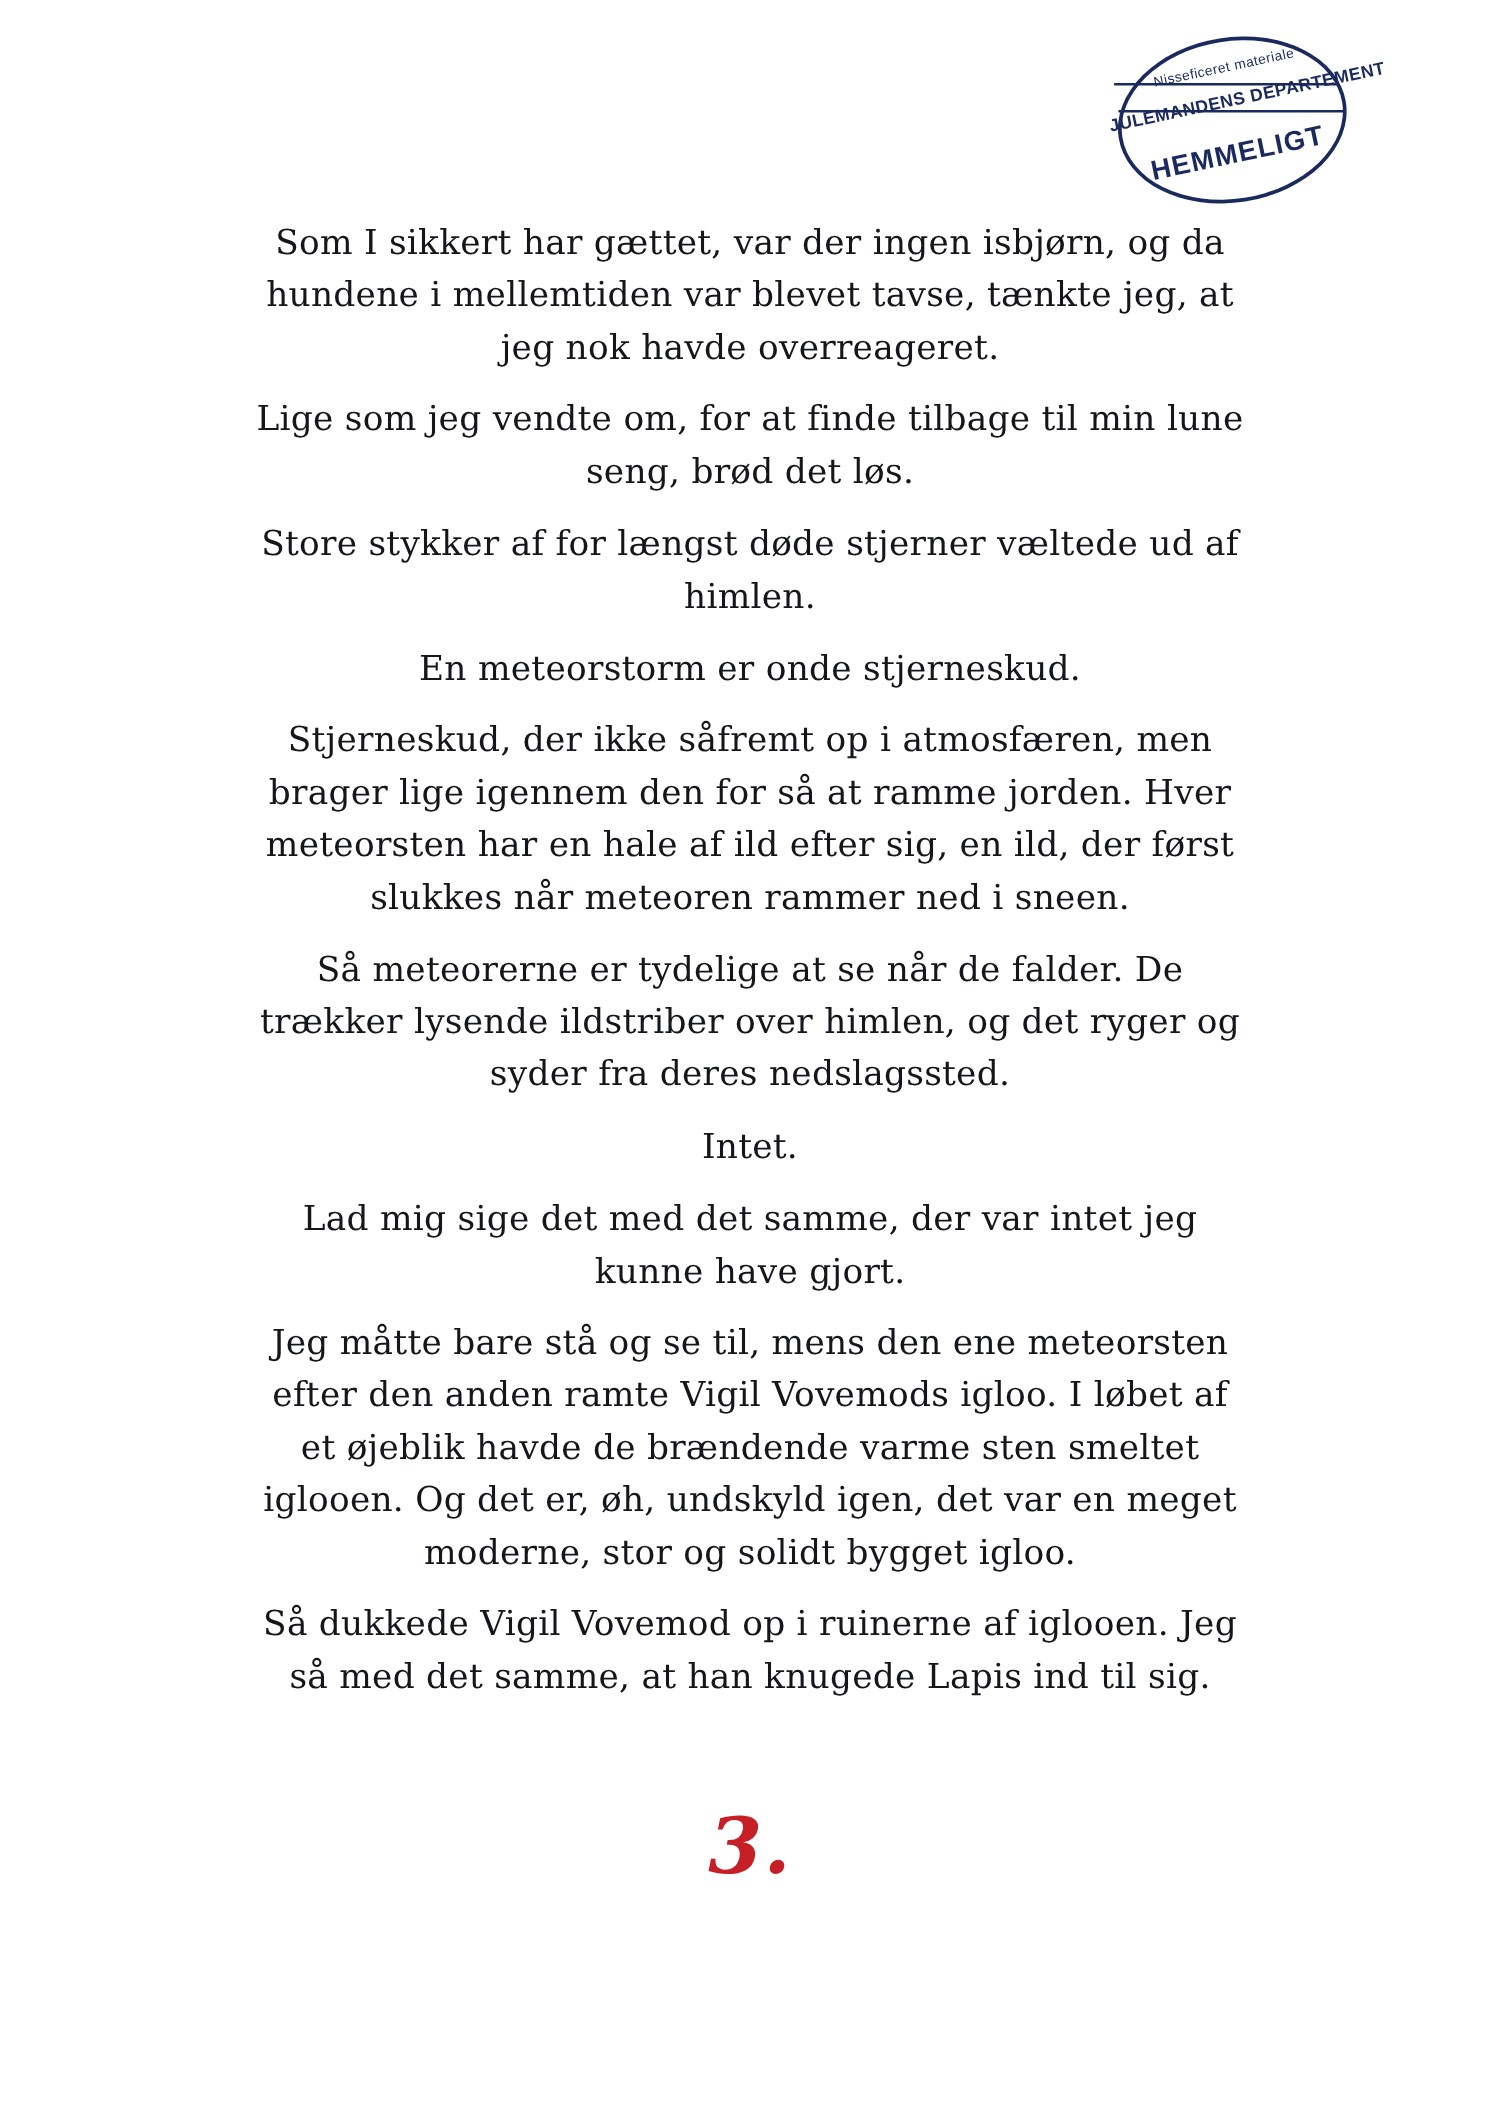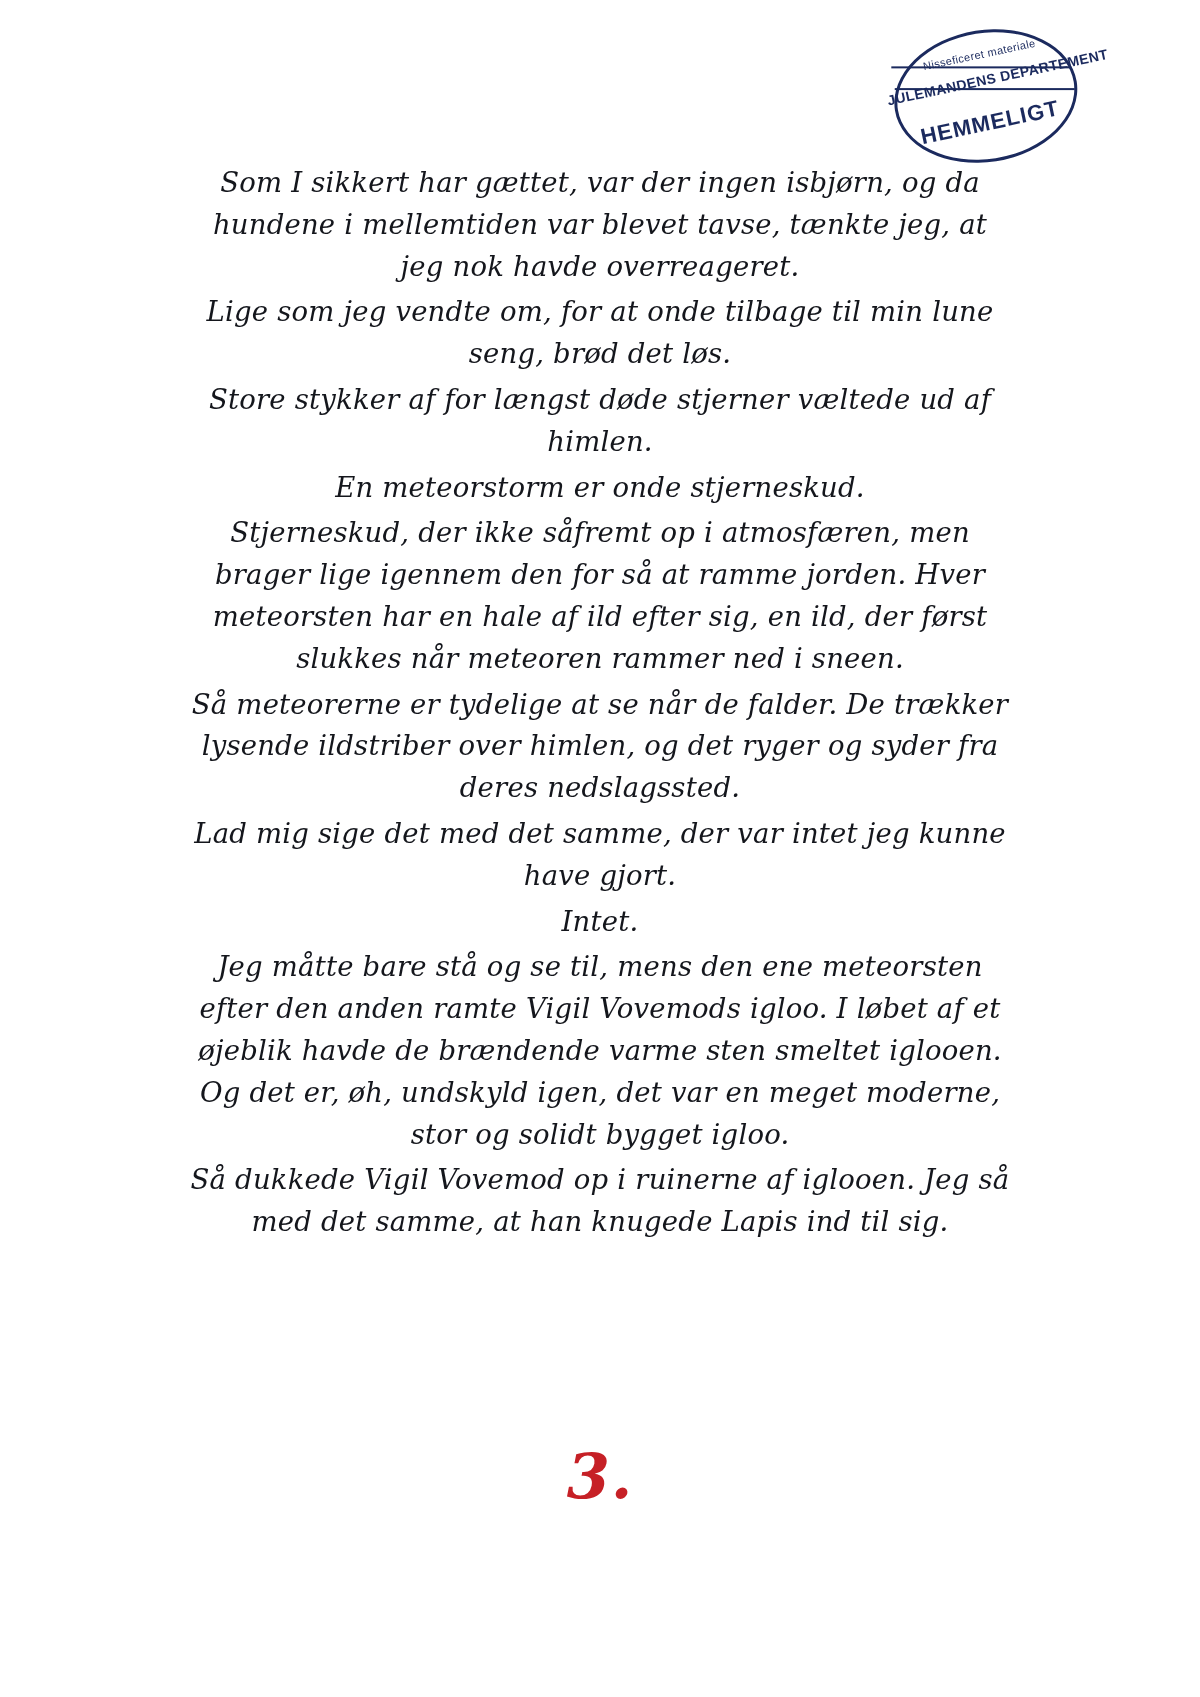--- a/index.html
+++ b/index.html
@@ -75,24 +75,23 @@
   }
 
   
   .content {
     position: absolute;
     left: 186px;
     top: 158px;
     width: 828px;
   }
   .para {
-    margin: 4px;
+    margin: 16px;
     text-align: center;
     font-family: "DejaVu Serif", serif;
-    font-style: italic;
     font-size: 27.5px;
     line-height: 1.52;
     color: #14161c;
     letter-spacing: 0.2px;
   }
 
   
   .page-number {
     position: absolute;
     left: 0;
@@ -116,26 +115,26 @@
     <div class="stamp-ellipse"></div>
     <div class="stamp-line l1"></div>
     <div class="stamp-line l2"></div>
     <div class="stamp-text stamp-top">Nisseficeret materiale</div>
     <div class="stamp-text stamp-mid">JULEMANDENS DEPARTEMENT</div>
     <div class="stamp-text stamp-bottom">HEMMELIGT</div>
   </div>
 
   <div class="content">
     <p class="para">Som I sikkert har gættet, var der ingen isbjørn, og da hundene i mellemtiden var blevet tavse, tænkte jeg, at jeg nok havde overreageret.</p>
-    <p class="para">Lige som jeg vendte om, for at onde tilbage til min lune seng, brød det løs.</p>
+    <p class="para">Lige som jeg vendte om, for at finde tilbage til min lune seng, brød det løs.</p>
     <p class="para">Store stykker af for længst døde stjerner væltede ud af himlen.</p>
     <p class="para">En meteorstorm er onde stjerneskud.</p>
     <p class="para">Stjerneskud, der ikke såfremt op i atmosfæren, men brager lige igennem den for så at ramme jorden. Hver meteorsten har en hale af ild efter sig, en ild, der først slukkes når meteoren rammer ned i sneen.</p>
     <p class="para">Så meteorerne er tydelige at se når de falder. De trækker lysende ildstriber over himlen, og det ryger og syder fra deres nedslagssted.</p>
+    <p class="para">Intet.</p>
     <p class="para">Lad mig sige det med det samme, der var intet jeg kunne have gjort.</p>
-    <p class="para">Intet.</p>
     <p class="para">Jeg måtte bare stå og se til, mens den ene meteorsten efter den anden ramte Vigil Vovemods igloo. I løbet af et øjeblik havde de brændende varme sten smeltet iglooen. Og det er, øh, undskyld igen, det var en meget moderne, stor og solidt bygget igloo.</p>
     <p class="para">Så dukkede Vigil Vovemod op i ruinerne af iglooen. Jeg så med det samme, at han knugede Lapis ind til sig.</p>
   </div>
 
   <div class="page-number">3.</div>
 
 </div>
 
 </body></html>

